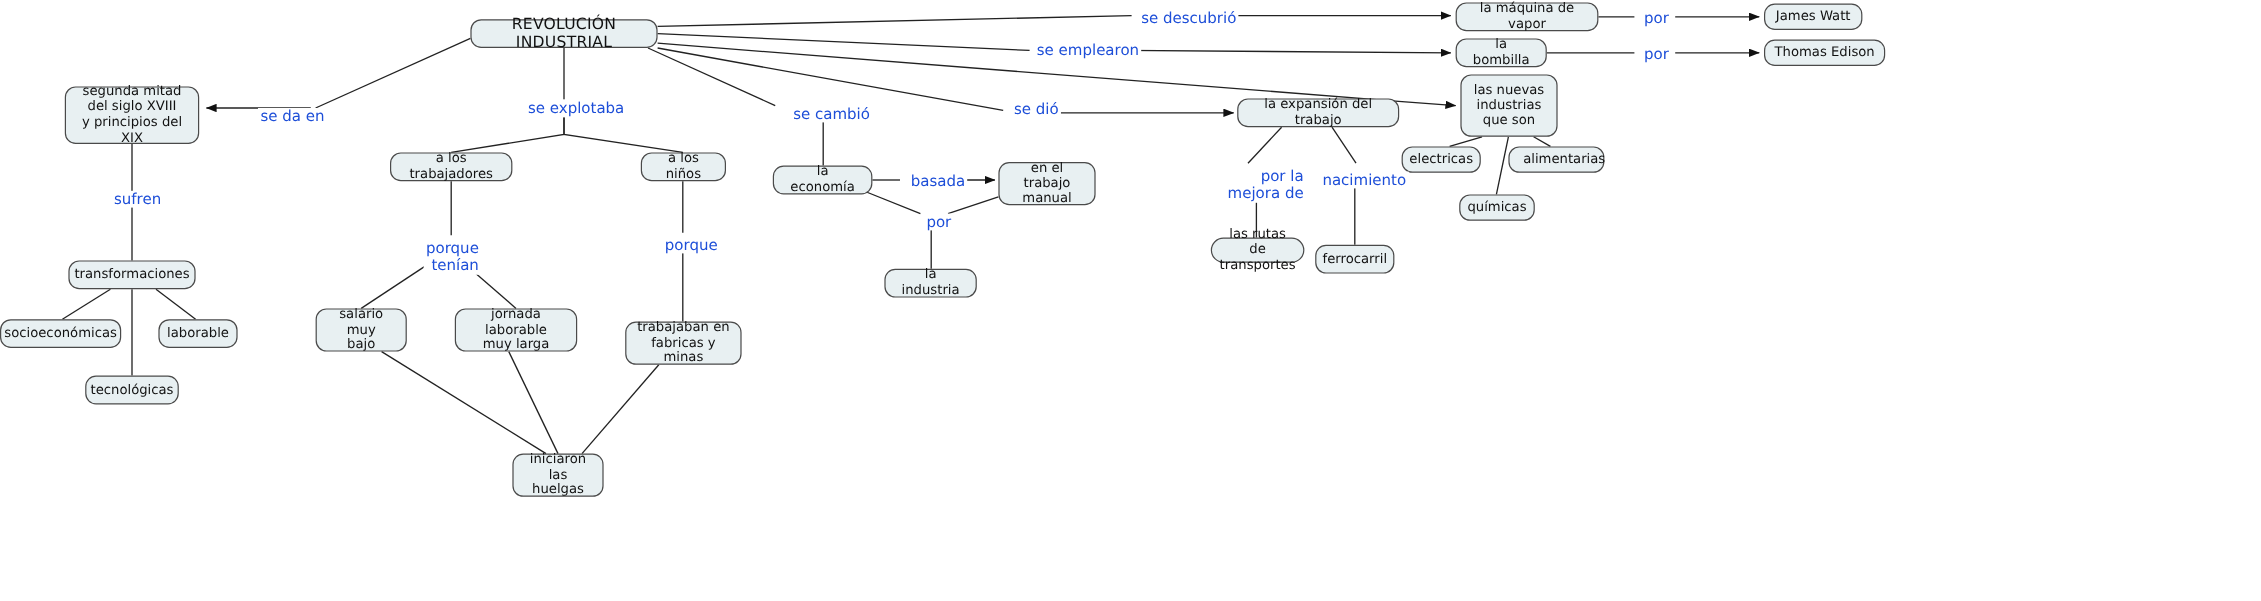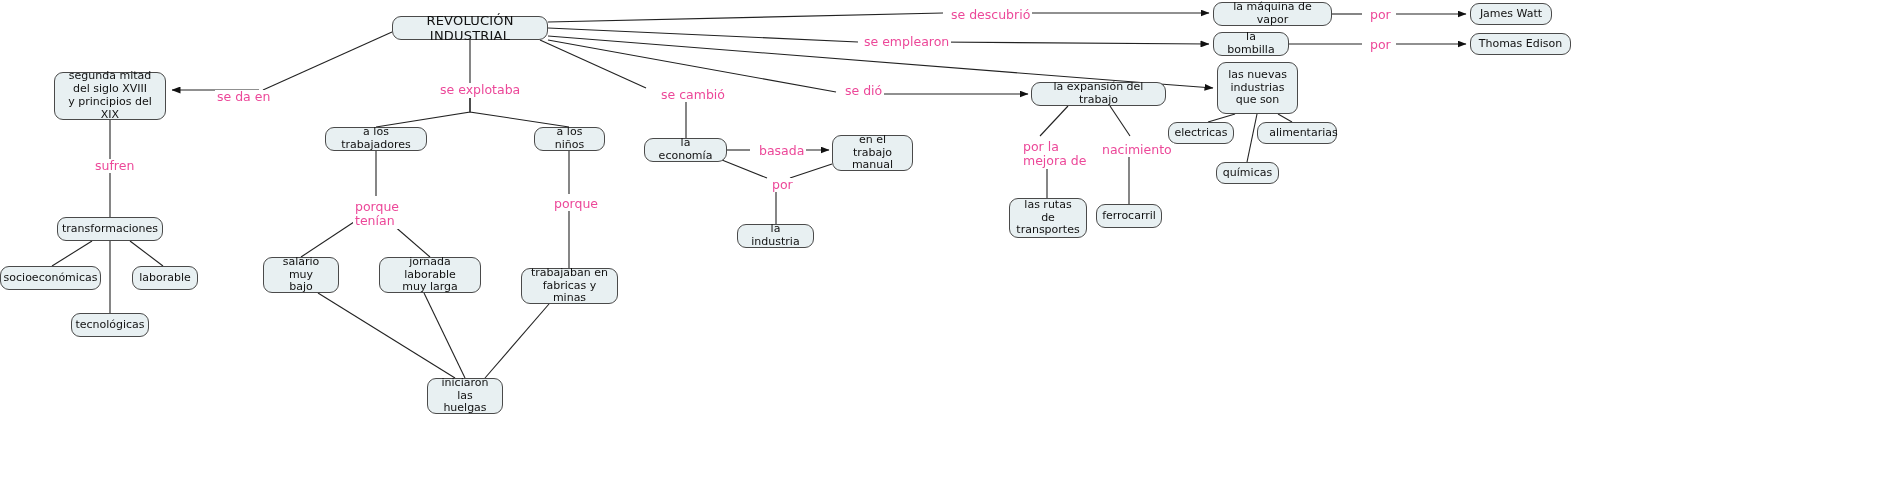--- a/index.html
+++ b/index.html
@@ -21,23 +21,23 @@
     color:#111;
     padding:3px 7px;
     white-space:pre-line;
     box-shadow:0 0 0 0 rgba(0,0,0,0);
   }
   .node.root{font-size:13px;letter-spacing:.2px;}
   .elabel{
     position:absolute;
     font-size:12.5px;
     line-height:1.15;
-    color:#ec4899;
+    color:#1d4ed8;
     background:#ffffff;
-    text-align:left;
+    text-align:right;
     white-space:pre-line;
     padding:0 2px;
   }
 </style>
 </head>
 <body>
 
 <div id="map">
 
   <svg id="edges" viewBox="0 0 1884 501">
@@ -127,21 +127,21 @@
   <div class="node" style="left: 534px; top: 127px; width: 71px; height: 24px;">a los niños</div>
   <div class="node" style="left: 521px; top: 268px; width: 97px; height: 36px;">trabajaban en
 fabricas y minas</div>
   <div class="node" style="left: 427px; top: 378px; width: 76px; height: 36px;">iniciaron las
 huelgas</div>
   <div class="node" style="left: 644px; top: 138px; width: 83px; height: 24px;">la economía</div>
   <div class="node" style="left: 832px; top: 135px; width: 81px; height: 36px;">en el trabajo
 manual</div>
   <div class="node" style="left: 737px; top: 224px; width: 77px; height: 24px;">la industria</div>
   <div class="node" style="left: 1031px; top: 82px; width: 135px; height: 24px;">la expansión del trabajo</div>
-  <div class="node" style="left: 1009px; top: 198px; width: 78px; height: 40px;">las rutas de
+  <div class="node" style="left: 1009px; top: 198px; width: 78px; height: 21px; border-radius: 16px;">las rutas de
 transportes</div>
   <div class="node" style="left: 1096px; top: 204px; width: 66px; height: 24px;">ferrocarril</div>
   <div class="node" style="left: 1213px; top: 2px; width: 119px; height: 24px;">la máquina de vapor</div>
   <div class="node" style="left: 1213px; top: 32px; width: 76px; height: 24px;">la bombilla</div>
   <div class="node" style="left: 1470px; top: 3px; width: 82px; height: 22px;">James Watt</div>
   <div class="node" style="left: 1470px; top: 33px; width: 101px; height: 22px;">Thomas Edison</div>
   <div class="node" style="left: 1217px; top: 62px; width: 81px; height: 52px;">las nuevas
 industrias
 que son</div>
   <div class="node" style="left: 1168px; top: 122px; width: 66px; height: 22px;">electricas</div>

